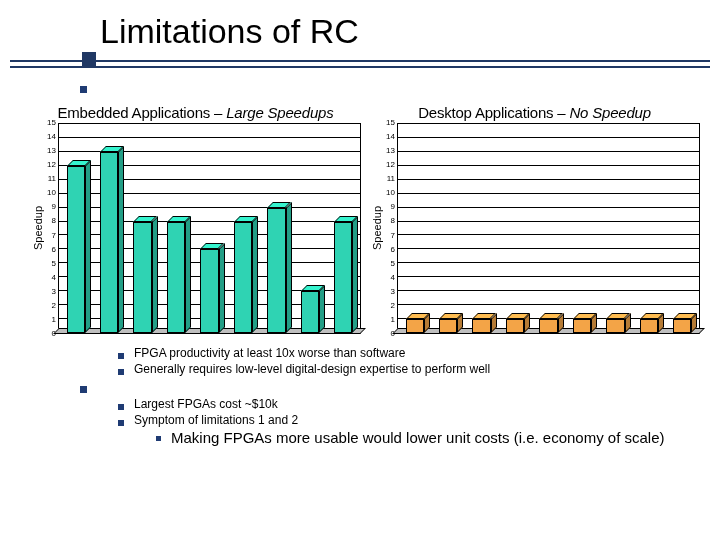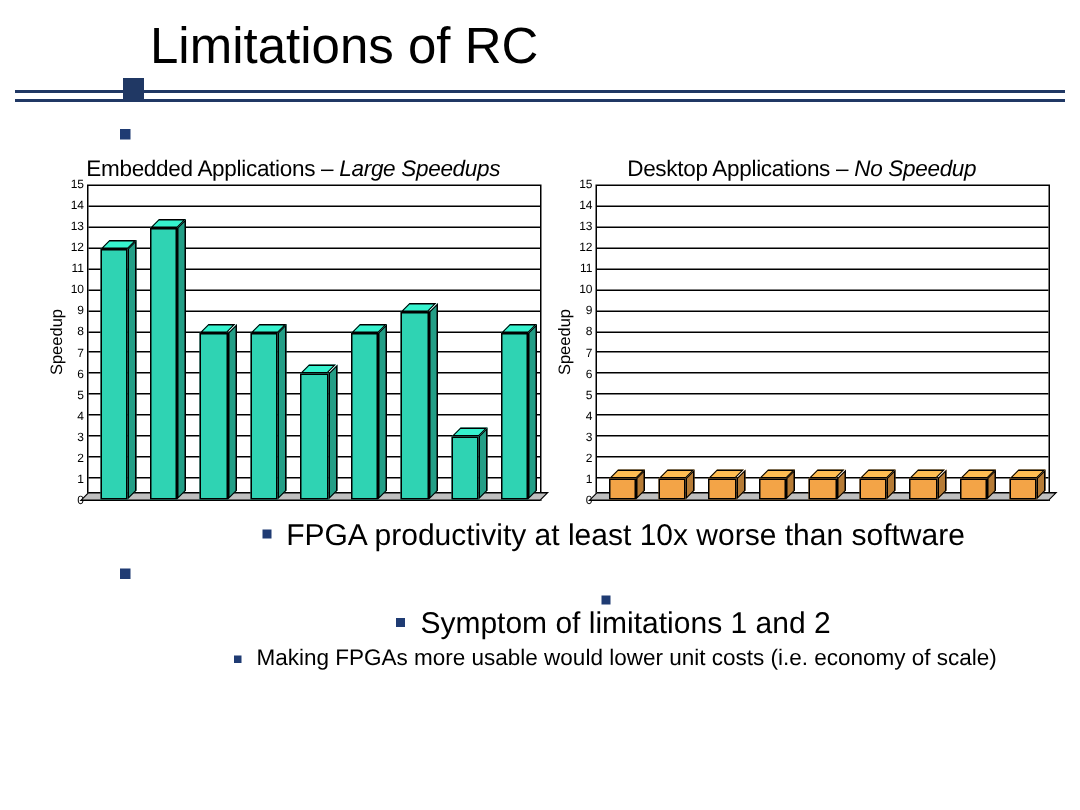--- a/index.html
+++ b/index.html
@@ -39,21 +39,21 @@
     top: 52px;
     width: 14px;
     height: 14px;
     background: #203864;
   }
   .b1, .b2, .b3 {
     display: flex;
     align-items: flex-start;
   }
   .b1 { font-size: 20px; margin-bottom: 4px; }
-  .b2 { font-size: 20px; margin-bottom: 2px; justify-content: center; }
+  .b2 { font-size: 12px; margin-bottom: 2px; }
   .b3 { font-size: 15px; margin-bottom: 12px; }
   .sq {
     display: inline-block;
     width: 7px;
     height: 7px;
     background: #1f3b73;
     margin-right: 10px;
     margin-top: 8px;
     flex: 0 0 7px;
   }
@@ -370,27 +370,32 @@
       </div>
     </div>
   </div>
 
   <div class="points-lower">
     <div class="indent2">
       <div class="b2">
         <span class="sq"></span>
         <span>FPGA productivity at least 10x worse than software</span>
       </div>
+      <div class="b2">
+        <span class="sq"></span>
+        <span>Generally requires low-level digital-design expertise to perform well</span>
+      </div>
     </div>
     <div class="b1">
       <span class="sq"></span>
     </div>
     <div class="indent2">
       <div class="b2">
         <span class="sq"></span>
+        <span>Largest FPGAs cost ~$10k</span>
       </div>
       <div class="b2">
         <span class="sq"></span>
         <span>Symptom of limitations 1 and 2</span>
       </div>
     </div>
     <div class="indent3">
       <div class="b3">
         <span class="sq"></span>
         <span>Making FPGAs more usable would lower unit costs (i.e. economy of scale)</span>

